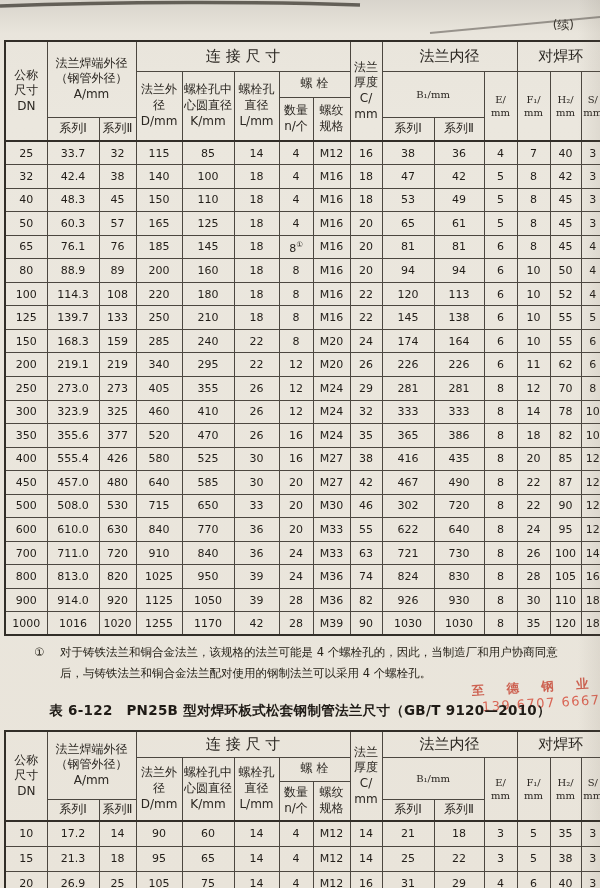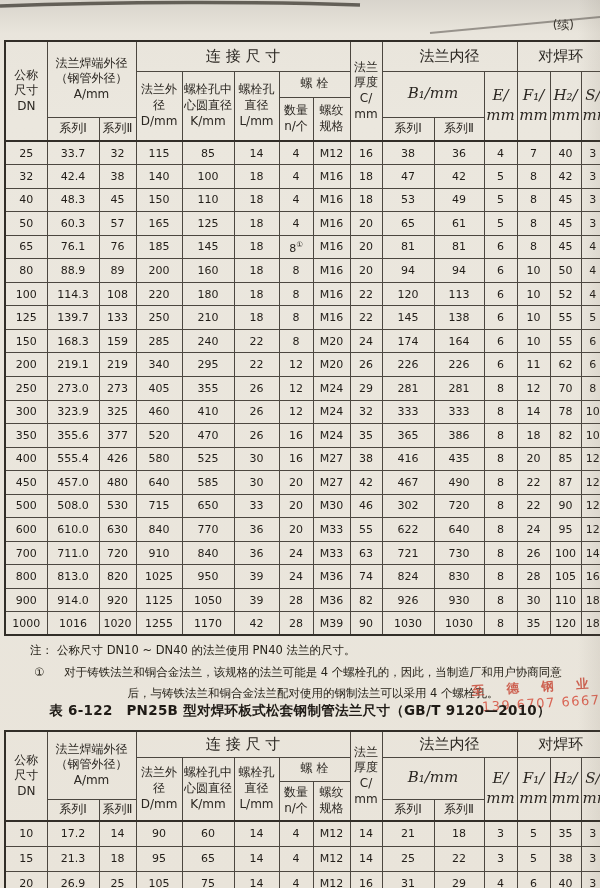--- a/index.html
+++ b/index.html
@@ -18,36 +18,36 @@
   .tbl { position:absolute; left:4px; width:600px; }
   .t1 { top:40px; }
   .t2 { top:730px; }
   table { border-collapse:collapse; table-layout:fixed; width:600px;
           border:2px solid #322e28; }
   th, td { border:1px solid #4c4740; text-align:center; vertical-align:middle;
            padding:0 1px; overflow:hidden; }
   thead { border-bottom:2px solid #322e28; }
   thead th { font-weight:normal; font-size:12px; line-height:1.3; white-space:pre-line; color:#2b2722; }
   thead th.grp { font-size:15px; }
-  thead th.sym { font-family:"DejaVu Serif","Liberation Serif",serif; font-style:italic; font-size:15px; }
+  thead th.sym { font-family:"DejaVu Serif","Liberation Serif",serif; font-size:10px; }
   tbody td { font-size:11px; color:#211d18; }
   tbody td sup { font-size:7.5px; vertical-align:super; }
   .t1 thead tr:nth-child(1){height:30px;} .t1 thead tr:nth-child(2){height:26px;}
   .t1 thead tr:nth-child(3){height:20px;} .t1 thead tr:nth-child(4){height:24px;}
   .t1 tbody tr { height:23.55px; }
   .t2 thead tr:nth-child(1){height:26px;} .t2 thead tr:nth-child(2){height:24px;}
   .t2 thead tr:nth-child(3){height:18px;} .t2 thead tr:nth-child(4){height:22px;}
   .t2 tbody tr { height:25px; }
 
   .notes { position:absolute; left:0; top:640px; width:600px; font-size:11.5px; line-height:20px; color:#262219; }
   .note-line { margin-left:30px; }
   .note-line .nlabel { margin-right:4px; }
   .foot { display:flex; margin-left:34px; margin-top:2px; width:556px; }
   .foot .fmark { width:26px; flex:none; }
-  .foot .ftext { width:506px; line-height:21px;text-align:center; }
+  .foot .ftext { width:506px; line-height:21px; }
 
   .t2title { position:absolute; left:0; top:702px; width:600px; text-align:center;
     font-weight:bold; font-size:13.5px; letter-spacing:0.3px; color:#1f1b16; }
 
   .stamp { position:absolute; top:679px; right:0px; transform:rotate(-3.5deg);
     text-align:right; pointer-events:none; }
   .stamp-name { font-size:12.5px; letter-spacing:9px; font-weight:bold; color:#c84a38; opacity:.85; margin-right:2px; }
   .stamp-phone { font-size:13px; letter-spacing:1.5px; color:#d85948; opacity:.9; }
 </style>
 </head>
@@ -484,23 +484,20 @@
           <td>8</td>
           <td>35</td>
           <td>120</td>
           <td>18</td>
         </tr>
       </tbody>
   </table>
 </div>
 
 <div class="notes">
-  <div class="note-line">
-    <span class="nlabel">注：</span><span>公称尺寸 DN10 ~ DN40 的法兰使用 PN40 法兰的尺寸。</span>
-  </div>
   <div class="foot">
     <span class="fmark">①</span>
     <span class="ftext">对于铸铁法兰和铜合金法兰，该规格的法兰可能是 4 个螺栓孔的，因此，当制造厂和用户协商同意后，与铸铁法兰和铜合金法兰配对使用的钢制法兰可以采用 4 个螺栓孔。</span>
   </div>
 </div>
 
 <div class="stamp">
   <div class="stamp-name">至 德 钢 业</div>
   <div class="stamp-phone">139 6707 6667</div>
 </div>

